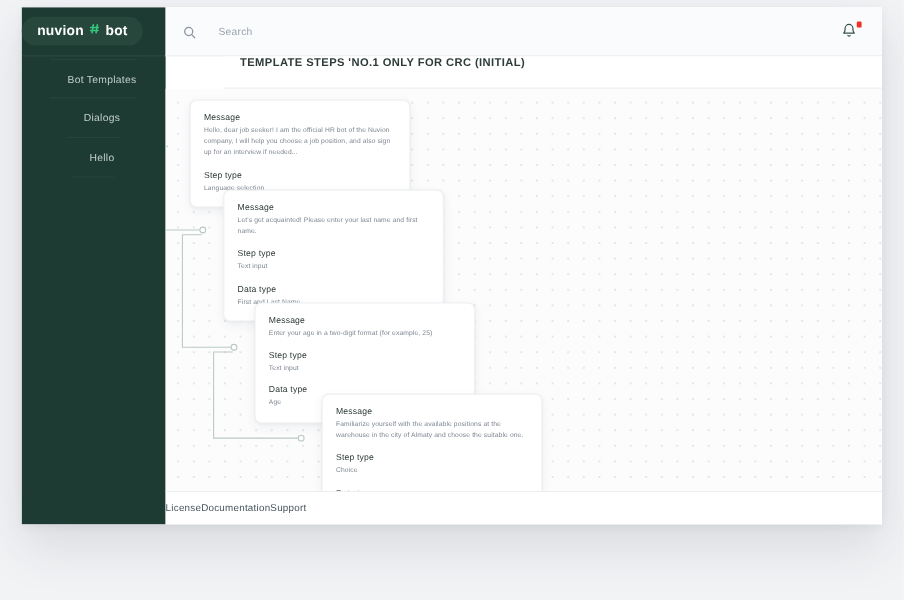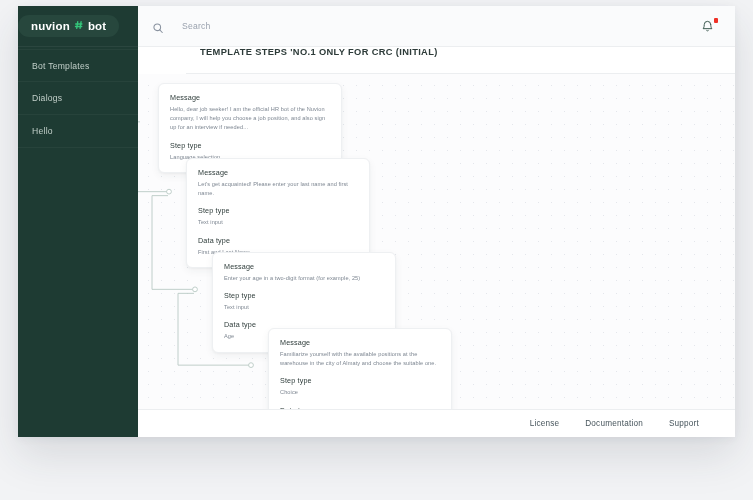--- a/index.html
+++ b/index.html
@@ -34,21 +34,21 @@
   }
   .logo-pill {
     background: #27473d;
     border-radius: 20px;
     padding: 5px 13px;
     display: flex; align-items: center; gap: 4px;
     font-size: 11.5px; font-weight: bold; color: #ffffff;
     letter-spacing: .2px;
   }
   .logo-hash { display:inline-block; line-height:1; }
-  .nav { display: flex; flex-direction: column; padding-top: 2px; }
+  .nav { display: flex; flex-direction: column; padding-top: 2px; align-items: center; }
   .nav-item {
     height: 33px;
     display: flex; align-items: center;
     padding-left: 14px;
     color: #c2cfc9;
     font-size: 8.6px;
     letter-spacing: .25px;
     border-bottom: 1px solid rgba(255,255,255,0.045);
     cursor: pointer;
   }
@@ -127,22 +127,21 @@
     font-size: 5.6px; color: #7d8691; line-height: 1.65;
     letter-spacing: .1px;
   }
   .fld-block + .fld-block { margin-top: 8px; }
 
   
   #footer {
     height: 28px;
     background: #ffffff;
     border-top: 1px solid #eceef0;
-    display: flex; align-items: center; justify-content: flex-end;
-    gap: 26px;
+    display: flex; align-items: center; 
     padding-right: 36px;
     flex: 0 0 28px;
   }
   .footer-link {
     font-size: 8.2px; color: #47555c; letter-spacing: .2px; cursor: pointer;
   }
 </style>
 </head>
 <body>
 

